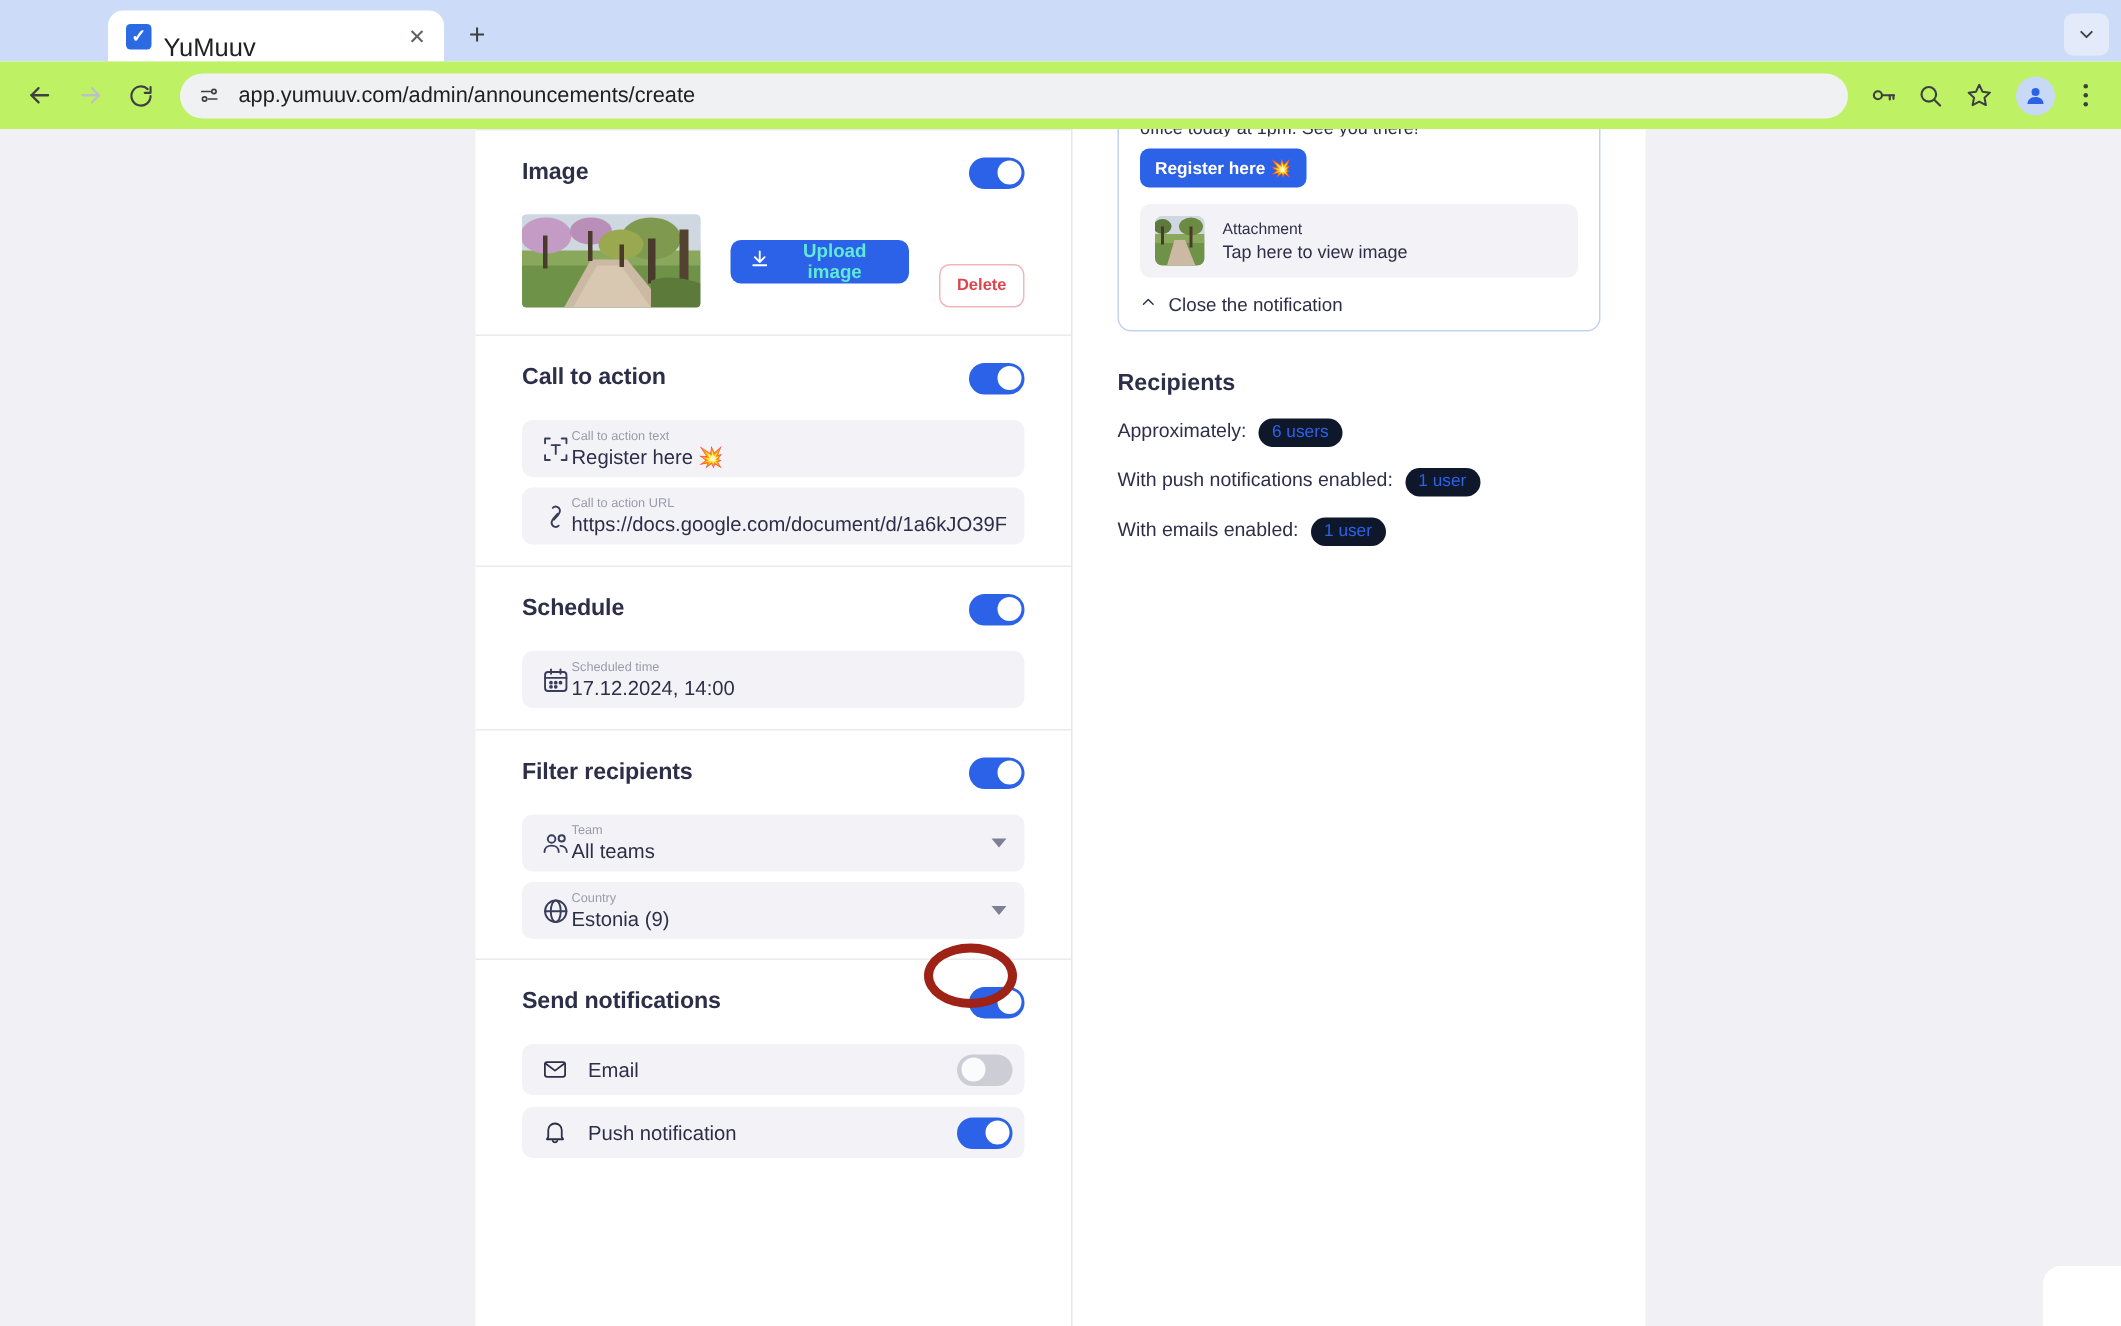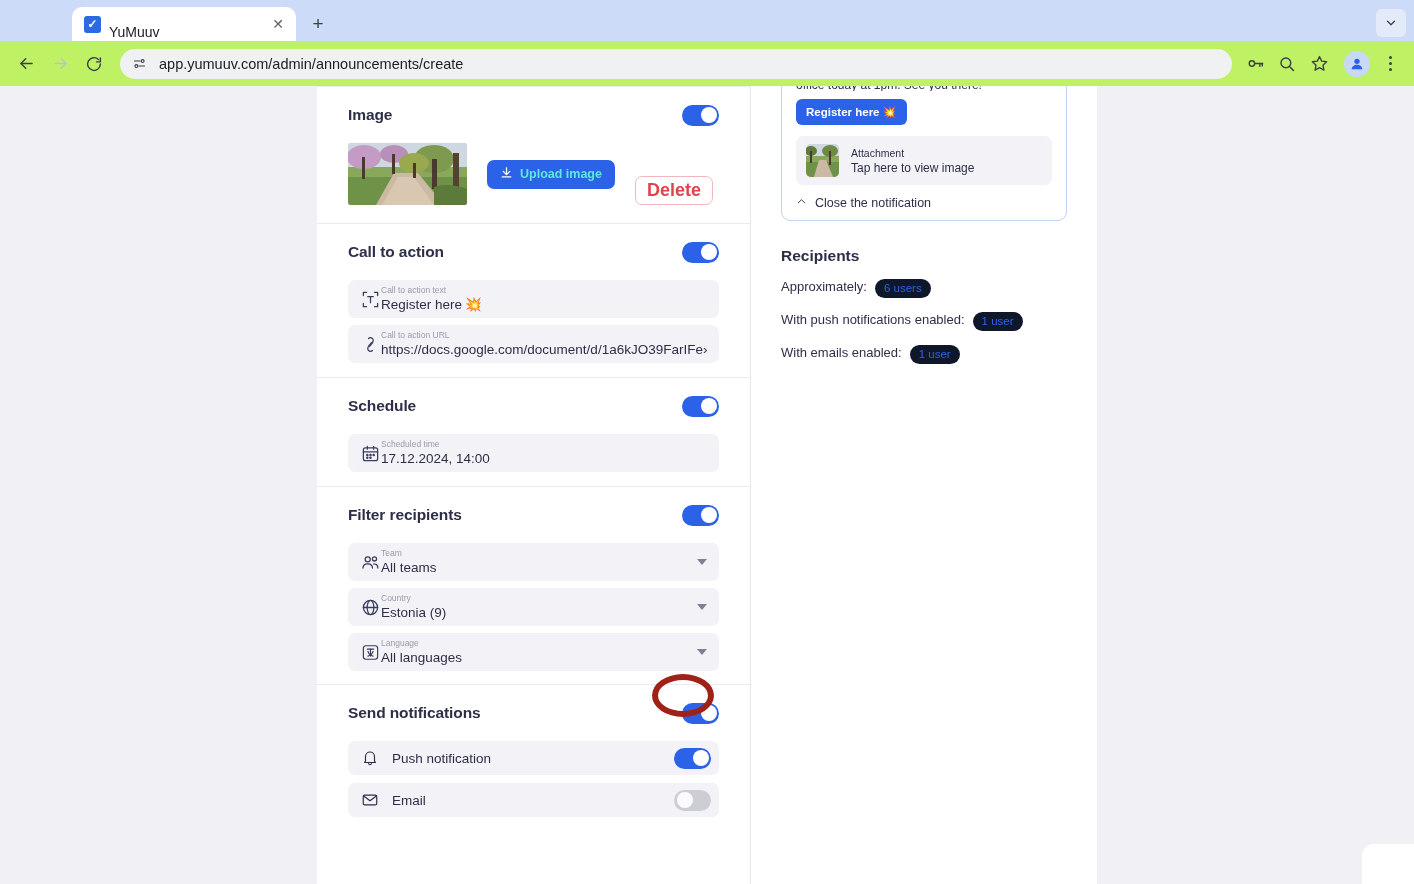--- a/index.html
+++ b/index.html
@@ -22,21 +22,21 @@
     border-radius: 10px 10px 0 0; display: flex; align-items: center;
     padding: 0 8px 0 12px; position: relative; gap: 8px;
   }
   .favicon {
     width: 17px; height: 17px; border-radius: 3px; background: #2b6ae3;
     display: flex; align-items: center; justify-content: center;
     color: #fff; font-size: 12px; line-height: 1; flex-shrink: 0;
     font-weight: 700;
   }
   .tab-title {
-    font-size: 14px; color: #202124; flex: 1; white-space: nowrap;
+    font-size: 17px; color: #202124; flex: 1; white-space: nowrap;
     overflow: hidden; text-overflow: ellipsis; margin-top: 15px;
   }
   .tab-close {
     width: 20px; height: 20px; display: flex; align-items: center;
     justify-content: center; color: #5f6368; font-size: 14px; border-radius: 50%;
   }
   .newtab {
     width: 28px; height: 28px; margin-left: 8px; margin-bottom: 3px;
     display: flex; align-items: center; justify-content: center;
     color: #3c4043; font-size: 19px; border-radius: 50%;
@@ -87,21 +87,21 @@
   
   .viewport {
     position: absolute; top: 86px; left: 0; width: 1414px; height: 798px;
     background: #f1f1f5; overflow: hidden;
   }
   .card {
     position: absolute; left: 317px; top: 0; width: 780px; height: 798px;
     background: #ffffff; display: flex;
   }
   .col-form {
-    width: 434px; border-right: 1px solid #e6e6ec; position: relative;
+    width: 398px; border-right: 1px solid #e6e6ec; position: relative;
     padding: 0 31px;
   }
   .col-preview { flex: 1; padding: 0 30px; position: relative; }
 
   
   .sect-divider { height: 1px; background: #eaeaf0; margin: 0 -31px; }
   .sect-head {
     display: flex; align-items: center; justify-content: space-between;
     height: 56px;
   }
@@ -124,21 +124,21 @@
     flex-shrink: 0; position: relative;
     background: linear-gradient(#b9d0e8 0%, #cfd6e2 26%, #9fb98c 46%, #7a9b5e 100%);
   }
   .thumb svg { display: block; width: 100%; height: 100%; }
   .btn-upload {
     background: #2b62e8; color: #5eead4; font-size: 12.5px; font-weight: 700;
     border: none; border-radius: 7px; height: 29px; padding: 0 13px;
     display: flex; align-items: center; gap: 7px; cursor: pointer;
   }
   .btn-delete {
-    background: #fff; color: #e0434c; font-size: 18px; font-weight: 700;
+    background: #fff; color: #e0434c; font-size: 11px; font-weight: 700;
     border: 1px solid #f0b7bb; border-radius: 7px; height: 29px;
     padding: 0 11px; display: flex; align-items: center; cursor: pointer; margin-top: 32px;
   }
 
   .field {
     background: #f3f3f7; border-radius: 7px; height: 38px; margin-bottom: 7px;
     display: flex; align-items: center; padding: 0 12px; gap: 1px;
     position: relative;
   }
   .field-icon { width: 20px; height: 20px; flex-shrink: 0; color: #3a3c5c; display:flex; align-items:center; justify-content:center; }
@@ -433,65 +433,49 @@
                 <ellipse cx="12" cy="12" rx="4.2" ry="9"></ellipse>
               </svg>
           </span>
           <span class="field-body">
             <span class="field-label">Country</span>
             <span class="field-value">Estonia (9)</span>
           </span>
           <span class="caret"></span>
         </div>
 
-        <div class="field">
-          <span class="field-icon">
-            <svg width="19" height="19" viewBox="0 0 24 24" fill="none" stroke="#3a3c5c" stroke-width="1.5" stroke-linecap="round" stroke-linejoin="round">
-                <rect x="3" y="3.5" width="18" height="17" rx="3"></rect>
-                <line x1="8" y1="7.8" x2="16" y2="7.8"></line>
-                <line x1="12" y1="7.8" x2="12" y2="16.5"></line>
-                <path d="M8.8 10.5c.8 3 3 5 6.4 6"></path>
-                <path d="M15.2 10.5c-.8 3-3 5-6.4 6"></path>
-              </svg>
-          </span>
-          <span class="field-body">
-            <span class="field-label">Language</span>
-            <span class="field-value">All languages</span>
-          </span>
-          <span class="caret"></span>
-        </div>
 
         <div class="sect-divider" style="margin-top:13px"></div>
 
         <div class="sect-head" style="position:relative">
           <span class="sect-title">Send notifications</span>
           <span class="toggle"></span>
           <span class="annot"></span>
         </div>
 
         <div class="opt-row">
           <span class="field-icon">
             <svg width="18" height="18" viewBox="0 0 24 24" fill="none" stroke="#2d2f48" stroke-width="1.6" stroke-linecap="round" stroke-linejoin="round">
+                <rect x="3" y="5.5" width="18" height="13" rx="2"></rect>
+                <polyline points="3.6 6.6 12 13 20.4 6.6"></polyline>
+              </svg>
+          </span>
+          <span class="opt-label">Email</span>
+          <span class="toggle off"></span>
+        </div>
+
+        <div class="opt-row">
+          <span class="field-icon">
+            <svg width="18" height="18" viewBox="0 0 24 24" fill="none" stroke="#2d2f48" stroke-width="1.6" stroke-linecap="round" stroke-linejoin="round">
                 <path d="M6 16V10a6 6 0 0 1 12 0v6l1.2 2H4.8z"></path>
                 <path d="M10 19.5a2.2 2.2 0 0 0 4 0"></path>
               </svg>
           </span>
           <span class="opt-label">Push notification</span>
           <span class="toggle"></span>
-        </div>
-
-        <div class="opt-row">
-          <span class="field-icon">
-            <svg width="18" height="18" viewBox="0 0 24 24" fill="none" stroke="#2d2f48" stroke-width="1.6" stroke-linecap="round" stroke-linejoin="round">
-                <rect x="3" y="5.5" width="18" height="13" rx="2"></rect>
-                <polyline points="3.6 6.6 12 13 20.4 6.6"></polyline>
-              </svg>
-          </span>
-          <span class="opt-label">Email</span>
-          <span class="toggle off"></span>
         </div>
 
         <div class="actions">
           
           
         </div>
       </div>
 
       <div class="col-preview">
 

